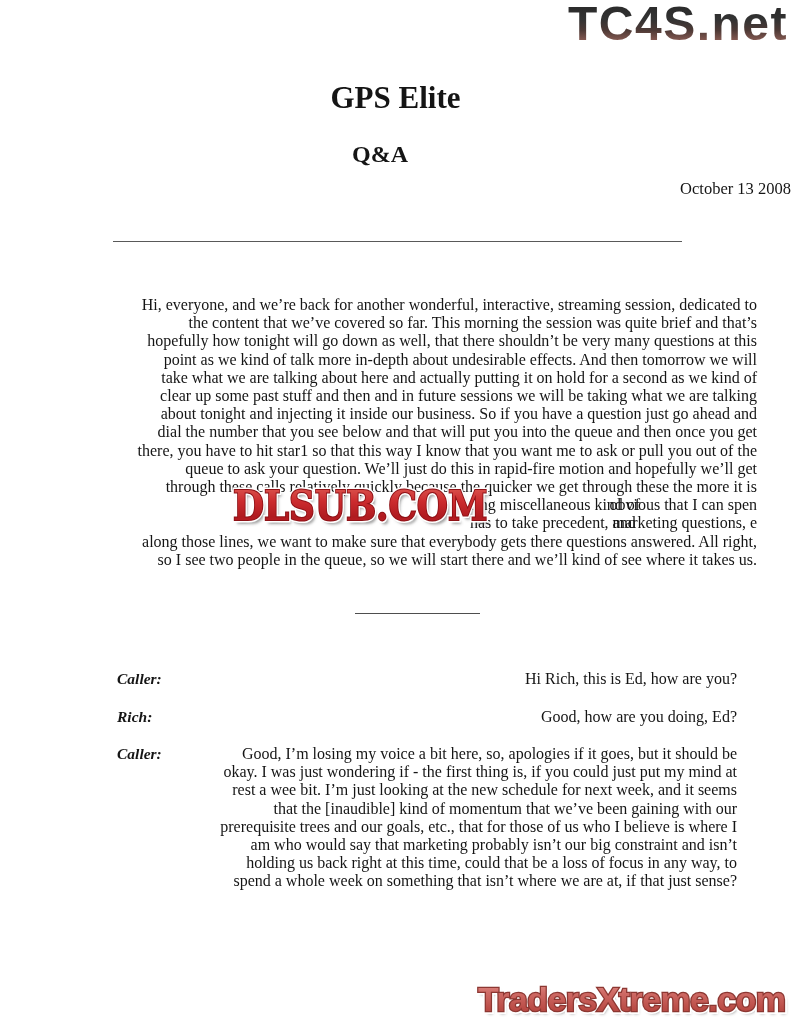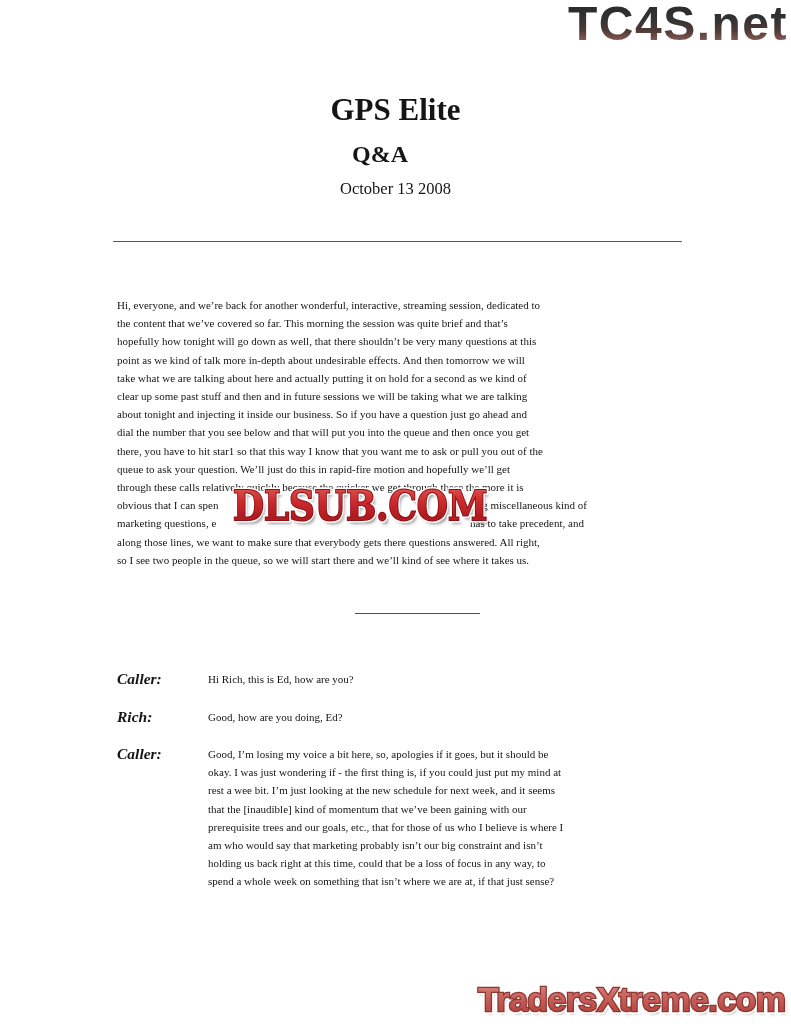--- a/index.html
+++ b/index.html
@@ -13,33 +13,33 @@
     font-family:"Liberation Sans","DejaVu Sans",sans-serif;
     font-weight:bold;font-size:48px;line-height:54px;letter-spacing:1.5px;
     background:linear-gradient(180deg,#262626 0%,#333333 42%,#4e3a36 62%,#8a5c54 82%,#a1766d 95%,#8f655e 100%);
     -webkit-background-clip:text;background-clip:text;color:transparent;}
   @supports not ((-webkit-background-clip:text) or (background-clip:text)){
     #tc4s-logo{color:#4a3a38;background:none;}
   }
 
   
   #title-block{left:0;top:0;width:791px;text-align:center;}
-  #doc-title{position:absolute;top:90px;left:0;width:791px;
+  #doc-title{position:absolute;top:78px;left:0;width:791px;
     font-size:31px;font-weight:bold;line-height:40px;}
   #doc-subtitle{position:absolute;top:138px;left:0;width:760px;
     font-size:24px;font-weight:bold;line-height:32px;}
   #doc-date{position:absolute;top:177px;left:0;width:791px;
-    font-size:16.5px;line-height:24px;}
+    font-size:16.5px;line-height:24px;text-align:right;}
 
   
   #rule-main{top:241px;left:113px;width:569px;border-top:1.6px solid #595959;}
   #rule-small{top:613px;left:355px;width:125px;border-top:1.4px solid #4e4e4e;}
 
   
-  .tline{white-space:pre;line-height:18.2px;font-size:11px;position:relative;}
+  .tline{white-space:pre;line-height:18.2px;font-size:16px;position:relative;text-align:right;}
   #intro-paragraph{top:296px;left:117px;width:640px;}
   .frag-right{position:absolute;left:353px;top:0;}
 
   
   #dialog{top:670px;left:117px;width:620px;}
   .entry{position:relative;margin-bottom:19.3px;}
   .speaker{position:absolute;left:0;top:0;font-weight:bold;font-size:15.5px;line-height:18.2px;font-style:italic;}
   .speech{margin-left:91px;}
 
   

